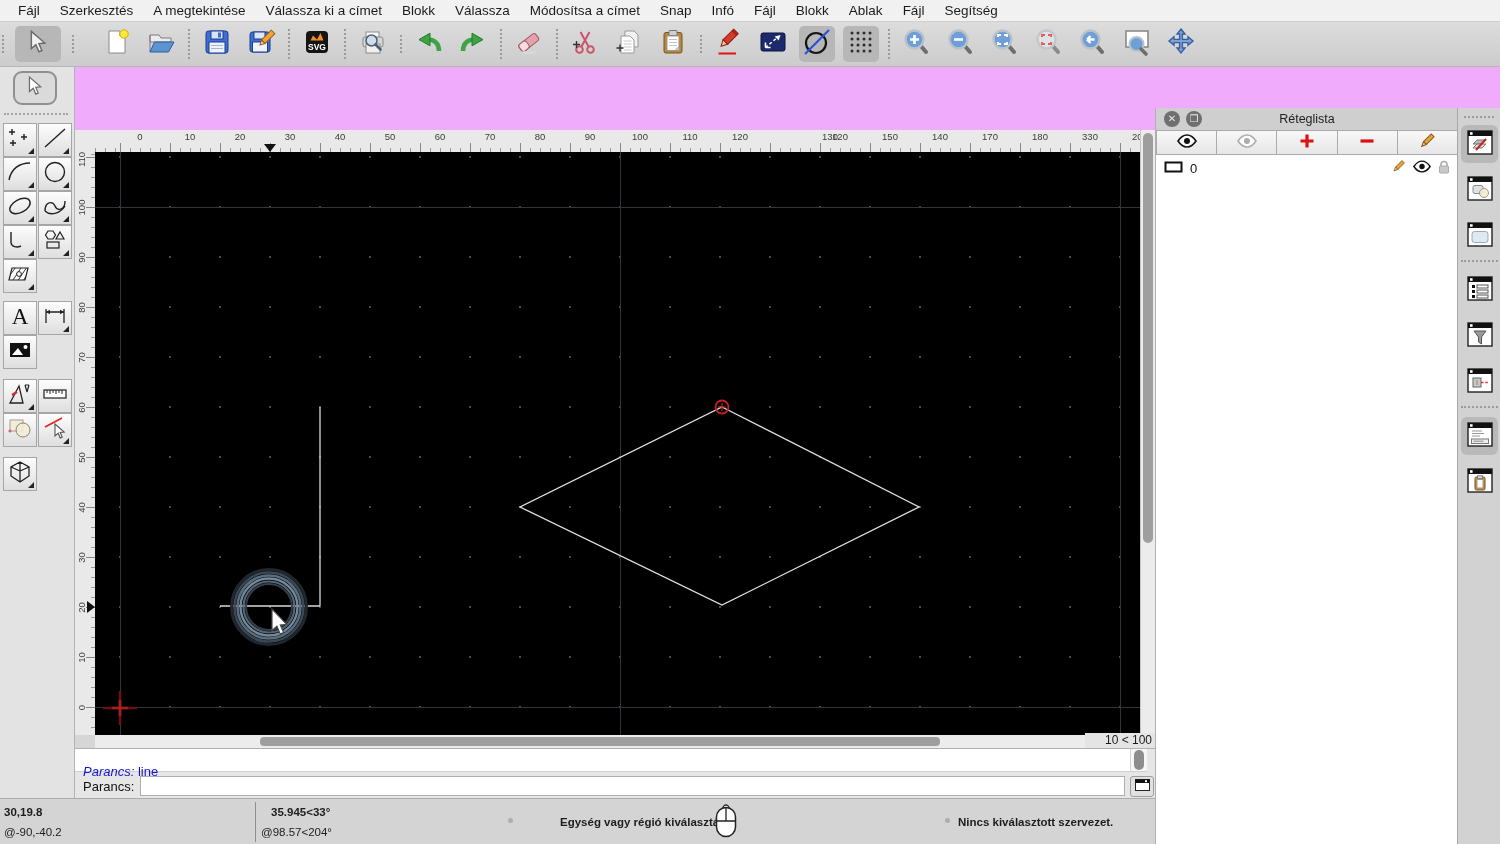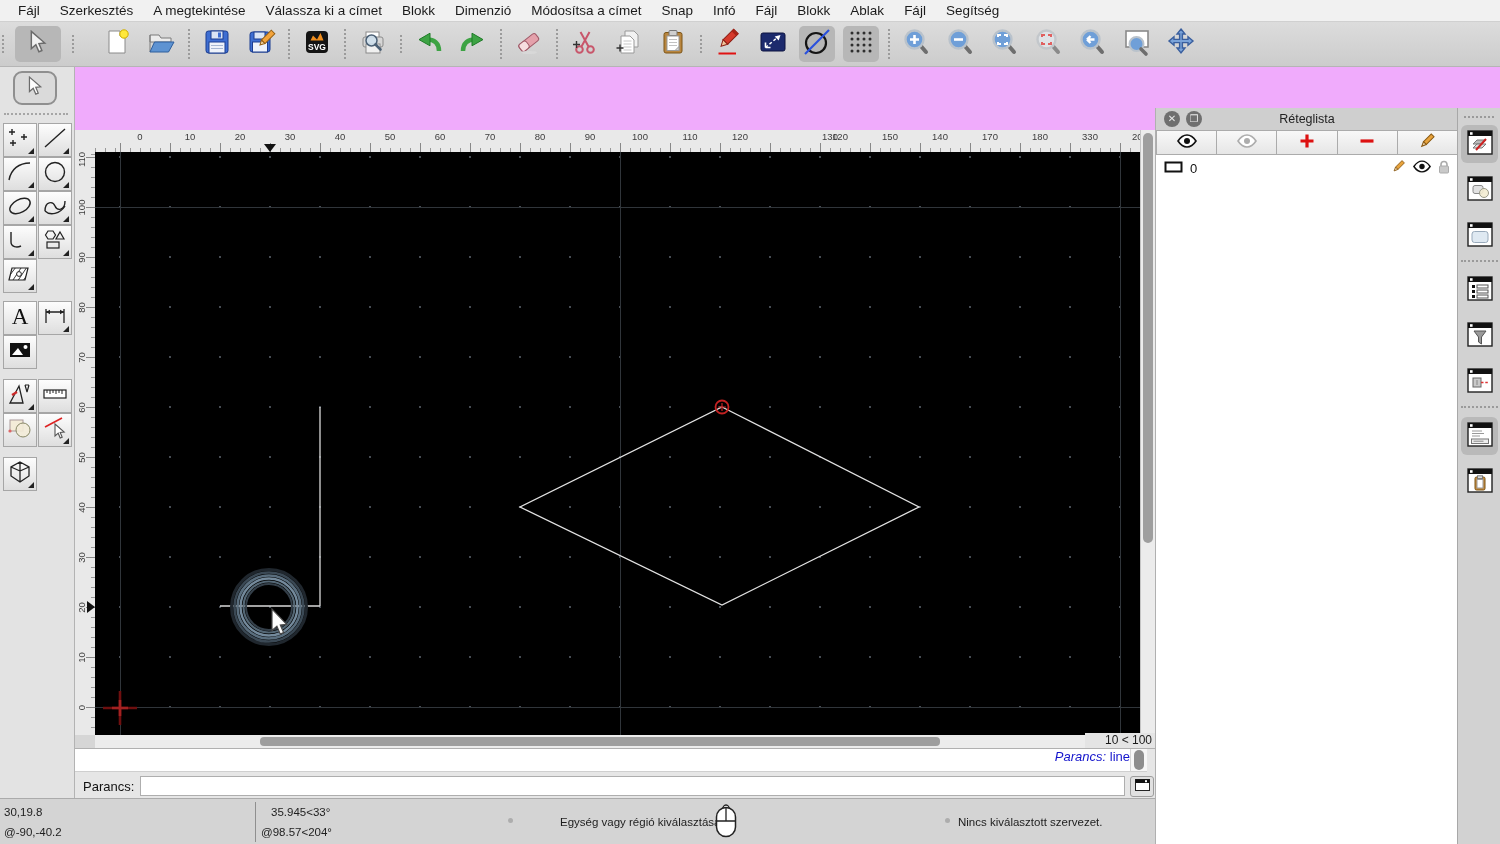--- a/index.html
+++ b/index.html
@@ -88,39 +88,39 @@
     background:#9e9e9e; border-radius:4px; }
   #grid-info { position:absolute; left:1010px; top:625px; width:70px; height:15px;
     background:#e4e4e4; font-size:12px; color:#1a1a1a; text-align:right;
     padding-right:3px; line-height:15px; }
 
   
   #cmd { position:absolute; left:75px; top:748px; width:1080px; height:50px;
     background:#e6e6e6; border-top:1px solid #b0b0b0; }
   #cmd-history { position:absolute; left:0; top:0; width:1055px; height:23px;
     background:#fff; border-bottom:1px solid #cfcfcf; font-size:13px;
-    padding:0 0 0 8px; color:#1414cc;text-align:right; }
+    padding:15px 0 0 8px; color:#1414cc; }
   #cmd-history .lbl { font-style:italic; }
   #cmd-hscrollbar { position:absolute; left:1055px; top:0; width:17px; height:23px;
     background:#f6f6f6; border-left:1px solid #d5d5d5; border-bottom:1px solid #cfcfcf;}
   #cmd-hthumb { position:absolute; left:3px; top:1px; width:10px; height:20px;
     background:#8d8d8d; border-radius:5px; }
   #cmd-input-row { position:absolute; left:0; top:24px; width:1080px; height:26px;
     display:flex; align-items:center; }
   #cmd-label { font-size:13px; color:#111; margin:0 6px 0 8px; }
   #cmd-input { width:985px; height:20px; border:1px solid #aeaeae; background:#fff;
     font-size:13px; font-family:"Liberation Sans",sans-serif; padding:0 4px; }
   #kbd-btn { width:24px; height:21px; margin-left:5px; background:#e0e0e0;
     border:1px solid #9d9d9d; border-radius:3px; display:flex; align-items:center;
     justify-content:center; }
 
   
   #statusbar { position:absolute; left:0; top:798px; width:1500px; height:46px;
     background:#d4d4d4; border-top:1px solid #ababab; font-size:11.5px; color:#1d1d1d; }
-  .sb-line1 { position:absolute; top:7px; } .sb-line2 { position:absolute; top:27px; }
+  .sb-line1 { position:absolute; top:7px;font-weight:bold; } .sb-line2 { position:absolute; top:27px; }
   #sb-div { position:absolute; left:255px; top:3px; height:40px; border-left:1px solid #8f8f8f; }
   .sb-dot { position:absolute; top:19px; width:5px; height:5px; border-radius:50%; background:#adadad; }
 
   
   #layer-panel { position:absolute; left:1155px; top:108px; width:302px; height:736px;
     background:#ffffff; border-left:1px solid #b0b0b0; }
   #lp-header { position:absolute; left:0; top:0; width:302px; height:22px; background:#cfcfcf; }
   #lp-title { position:absolute; width:302px; top:4px; text-align:center; font-size:12.5px; color:#222; }
   .lp-circ { position:absolute; top:3px; width:16px; height:16px; border-radius:50%;
     background:#6f6f6f; color:#e8e8e8; font-size:10px; text-align:center;
@@ -145,21 +145,21 @@
 <body>
 
 <div id="app">
 
   <div id="menubar">
     <span class="menu-item">Fájl</span>
     <span class="menu-item">Szerkesztés</span>
     <span class="menu-item">A megtekintése</span>
     <span class="menu-item">Válassza ki a címet</span>
     <span class="menu-item">Blokk</span>
-    <span class="menu-item">Dimenzió</span>
+    <span class="menu-item">Válassza</span>
     <span class="menu-item">Módosítsa a címet</span>
     <span class="menu-item">Snap</span>
     <span class="menu-item">Infó</span>
     <span class="menu-item">Fájl</span>
     <span class="menu-item">Blokk</span>
     <span class="menu-item">Ablak</span>
     <span class="menu-item">Fájl</span>
     <span class="menu-item">Segítség</span>
   </div>
 

